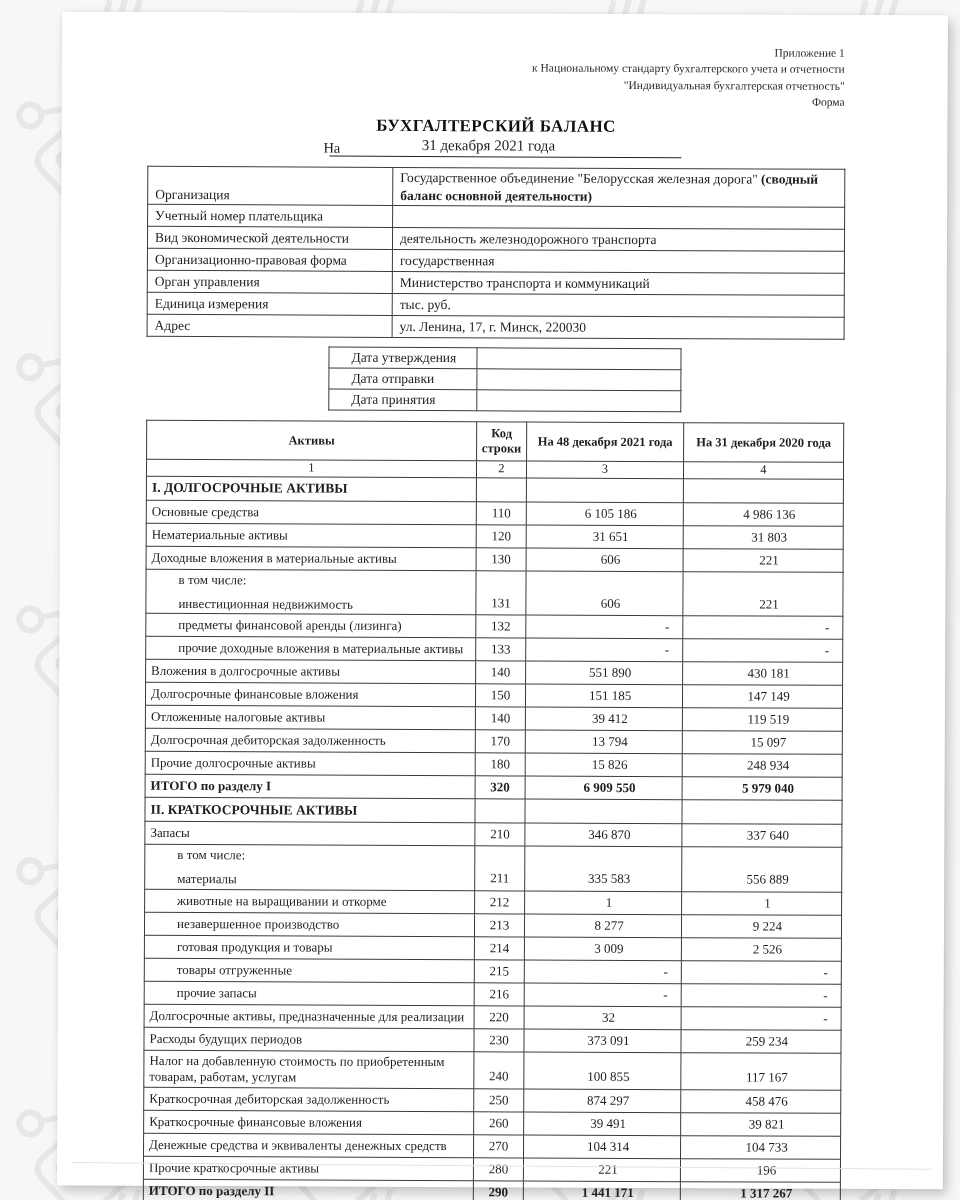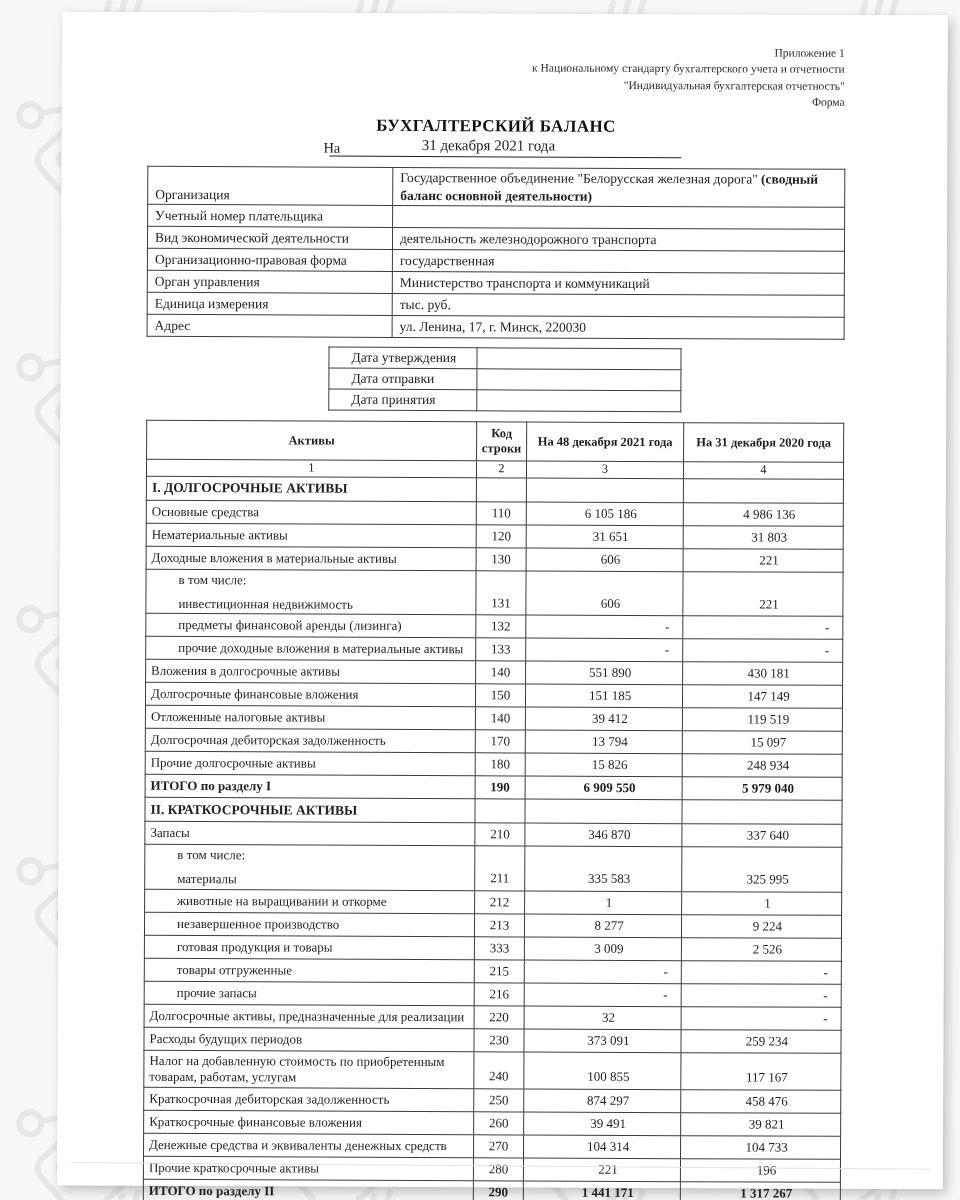--- a/index.html
+++ b/index.html
@@ -242,57 +242,57 @@
             <td class="val">15 097</td>
           </tr>
           <tr>
             <td class="lbl">Прочие долгосрочные активы</td>
             <td class="code">180</td>
             <td class="val">15 826</td>
             <td class="val">248 934</td>
           </tr>
           <tr class="bold">
             <td class="lbl">ИТОГО по разделу I</td>
-            <td class="code">190</td>
+            <td class="code">320</td>
             <td class="val">6 909 550</td>
             <td class="val">5 979 040</td>
           </tr>
           <tr>
             <td class="lbl section">II. КРАТКОСРОЧНЫЕ АКТИВЫ</td>
             <td></td>
             <td></td>
             <td></td>
           </tr>
           <tr>
             <td class="lbl">Запасы</td>
             <td class="code">210</td>
             <td class="val">346 870</td>
             <td class="val">337 640</td>
           </tr>
           <tr>
             <td class="lbl sub"><span class="prefix">в том числе:</span>материалы</td>
             <td class="code vb">211</td>
             <td class="val vb">335 583</td>
-            <td class="val vb">325 995</td>
+            <td class="val vb">556 889</td>
           </tr>
           <tr>
             <td class="lbl sub">животные на выращивании и откорме</td>
             <td class="code">212</td>
             <td class="val">1</td>
             <td class="val">1</td>
           </tr>
           <tr>
             <td class="lbl sub">незавершенное производство</td>
             <td class="code">213</td>
             <td class="val">8 277</td>
             <td class="val">9 224</td>
           </tr>
           <tr>
             <td class="lbl sub">готовая продукция и товары</td>
-            <td class="code">333</td>
+            <td class="code">214</td>
             <td class="val">3 009</td>
             <td class="val">2 526</td>
           </tr>
           <tr>
             <td class="lbl sub">товары отгруженные</td>
             <td class="code">215</td>
             <td class="val dash">-</td>
             <td class="val dash">-</td>
           </tr>
           <tr>

